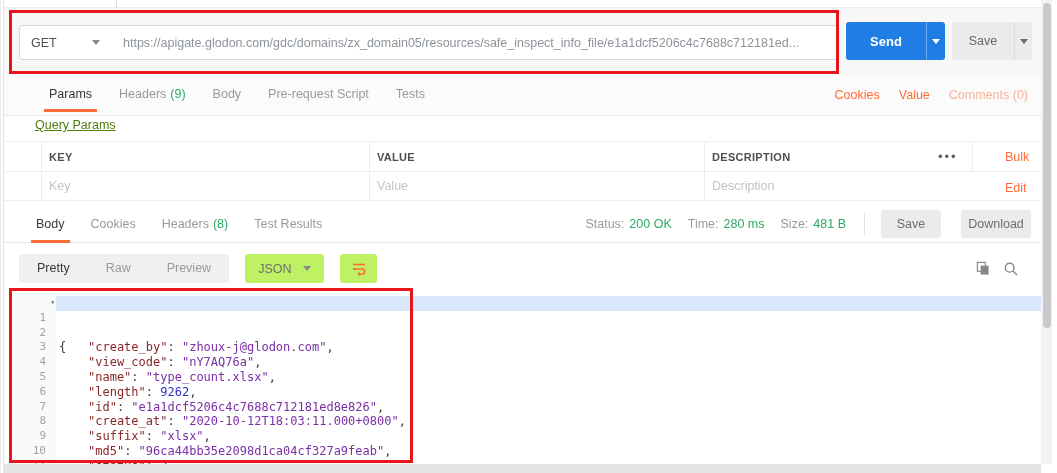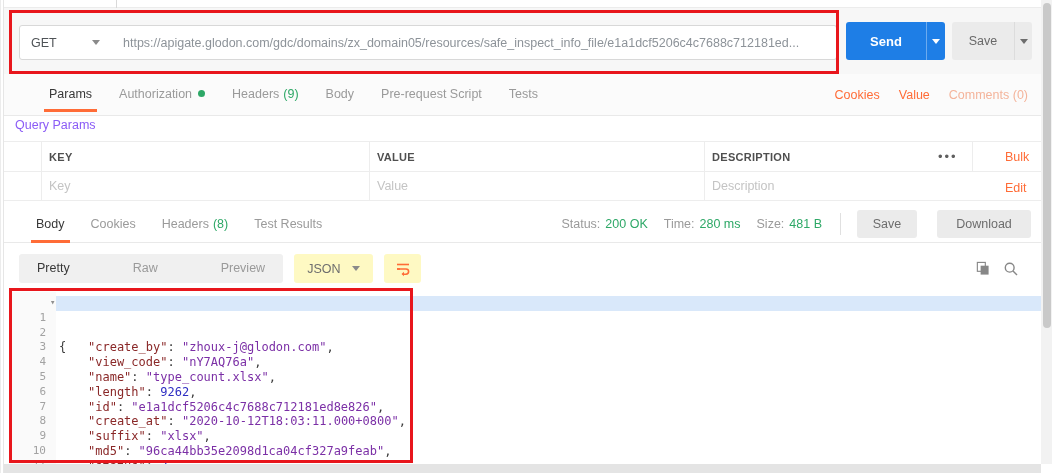--- a/index.html
+++ b/index.html
@@ -53,21 +53,21 @@
   .tab.active::after { content:""; position:absolute; left:-5px; right:-5px; bottom:0; height:3px;
                        background:var(--accent,#ff6c37); }
   .auth-dot { display:inline-block; width:7px; height:7px; border-radius:50%; background:var(--green,#2ea867);
               margin-left:6px; vertical-align:1px; }
   .count { color:var(--green,#2ea867); margin-left:4px; }
   .req-tabs-right { margin-left:auto; display:flex; gap:19px; padding-right:13px; }
   .link-orange { color:var(--accent,#ff6c37); cursor:pointer; }
   .comments-faded { color:var(--comments_faded,#f4b49b); cursor:pointer;text-align:right; }
 
   
-  .qp-title { position:absolute; left:14px; top:118px; font-size:12.5px; color:#8b5cf6; }
+  .qp-title { position:absolute; left:34px; top:118px; font-size:12.5px; color:#4d7c0f;text-decoration:underline; }
   .qp-head { position:absolute; left:3px; right:16px; top:141px; height:31px;
              border-top:1px solid #ededed; border-bottom:1px solid #ededed; }
   .qp-row  { position:absolute; left:3px; right:16px; top:172px; height:29px; border-bottom:1px solid #ededed; }
   .vline { position:absolute; top:0; bottom:0; width:1px; background:#ededed; }
   .qp-head .hcell { position:absolute; top:0; line-height:31px; font-size:11px; font-weight:bold;
                     color:#4f4f4f; letter-spacing:.3px; }
   .qp-row input { position:absolute; top:0; height:28px; border:none; outline:none; background:transparent;
                   font-size:12.5px; color:#555; font-family:"Liberation Sans", sans-serif; width:280px; }
   .qp-row input::placeholder { color:#c4c4c4; }
   .dots { position:absolute; left:934px; top:0; line-height:29px; color:#5f5f5f; font-size:13px;
@@ -79,29 +79,29 @@
               display:flex; align-items:center; font-size:12.5px; color:#9a9a9a; }
   .resp-bar .tab { position:relative; margin-right:26px; line-height:38px; cursor:pointer; white-space:nowrap; }
   .resp-bar .tab:first-child { margin-left:32px; }
   .meta { margin-left:auto; display:flex; align-items:center; }
   .mlabel { color:#9a9a9a; margin-right:5px; }
   .mval { color:var(--green,#2ea867); margin-right:16px;text-align:center; }
   .meta-divider { width:1px; height:22px; background:#e0e0e0; margin:0 16px 0 2px; }
   .btn { height:28px; background:#ebebeb; color:#6d6d6d; font-size:12.5px; border-radius:3px;
          display:flex; align-items:center; justify-content:center; cursor:pointer; }
   .btn.save2 { width:60px; margin-right:20px; }
-  .btn.download { width:94px; margin-right:10px; }
+  .btn.download { width:70px; margin-right:10px; }
 
   
   .viewer-bar { position:absolute; left:3px; right:16px; top:247px; height:43px; display:flex; align-items:center; }
   .seg { margin-left:15px; display:flex; background:#f0f0f0; border-radius:3px; height:29px;
-         align-items:flex-start; font-size:12.5px; color:#9a9a9a;gap:27px; }
+         align-items:flex-start; font-size:12.5px; color:#9a9a9a; }
   .seg-item { padding:0 18px; line-height:29px; cursor:pointer; }
   .seg-item.active { color:#383838; }
-  .pill { margin-left:11px; background:#fef9c3; border-radius:3px; height:29px; display:flex;
+  .pill { margin-left:16px; background:#bef264; border-radius:3px; height:29px; display:flex;
           align-items:center; padding:0 13px; color:#6e6e6e; font-size:12.5px; gap:12px; cursor:pointer; }
   .pill.wrap { width:37px; justify-content:center; padding:0; }
   .viewer-icons { margin-left:auto; display:flex; align-items:center; gap:13px; padding-right:22px; }
   .icon-btn { cursor:pointer; display:flex; align-items:center; }
 
   
   .editor { position:absolute; left:3px; right:16px; top:292px; height:172px; background:#fff;
             font-family:"DejaVu Sans Mono", monospace; font-size:12px; padding-top:4px; }
   .gutter-bg { position:absolute; left:6px; top:0; bottom:0; width:46px; background:#fafafa; }
   .cl { position:relative; height:14.8px; line-height:14.8px; white-space:pre; }
@@ -148,23 +148,20 @@
         <span>Save</span>
       </div>
       <div class="save-caret">
         <span class="caret dark"></span>
       </div>
     </div>
   </div>
 
   <div class="req-tabs">
     <span class="tab active">Params</span>
-    <span class="tab">
-      <span>Authorization</span><span class="auth-dot"></span>
-    </span>
     <span class="tab">
       <span>Headers</span><span class="count">(9)</span>
     </span>
     <span class="tab">Body</span>
     <span class="tab">Pre-request Script</span>
     <span class="tab">Tests</span>
     <span class="req-tabs-right">
       <span class="link-orange">Cookies</span>
       <span class="link-orange">Value</span>
       <span class="comments-faded">Comments (0)</span>

